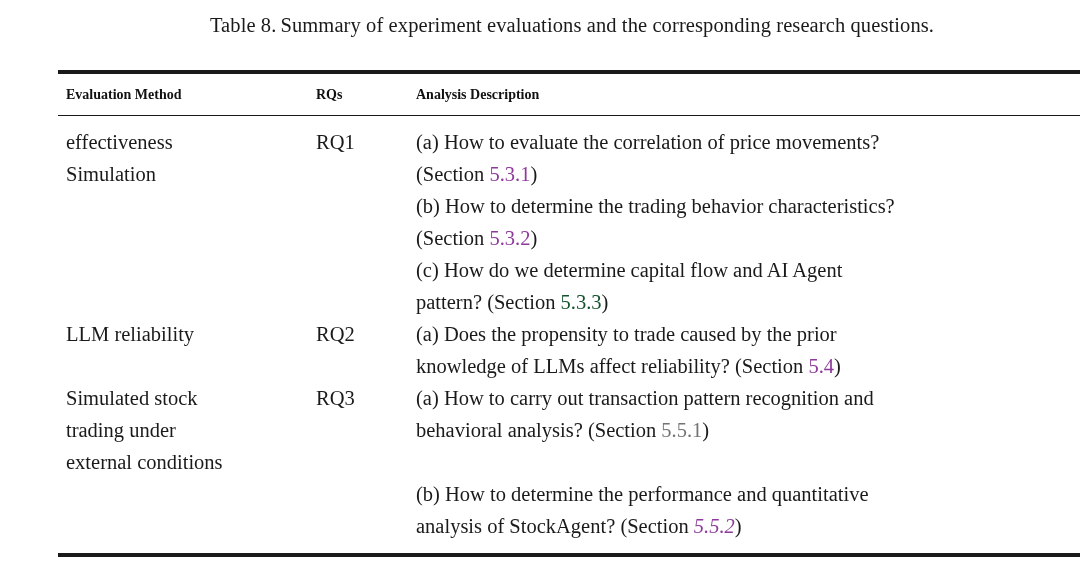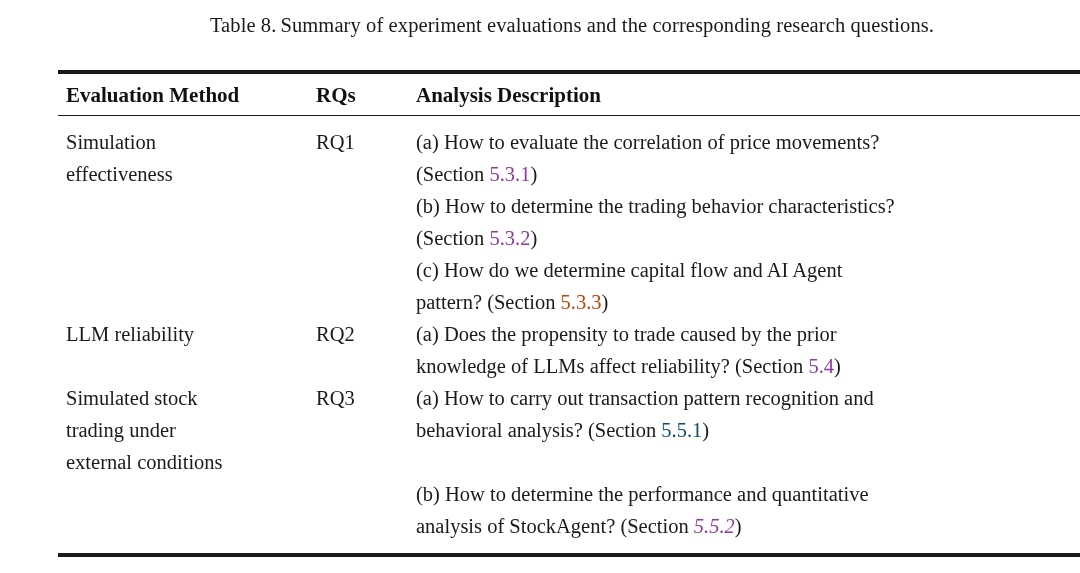--- a/index.html
+++ b/index.html
@@ -78,21 +78,21 @@
   .col-rq     { width: 100px; flex: 0 0 100px; box-sizing: border-box; font-family: Liberation Serif, serif; }
   .col-desc   { flex: 1 1 auto; box-sizing: border-box; }
 
   .head-row {
     height: 41px;
     display: flex;
     align-items: center;
   }
   .head-row .cell {
     font-weight: bold;
-    font-size: 21px;
+    font-size: 14px;
     line-height: 26px;
     color: #111111;
   }
 
   .body {
     padding-top: 10px;
     padding-bottom: 11px;
   }
   .t-row.data {
     font-size: 20.5px;
@@ -122,31 +122,31 @@
       <div class="cell col-method">Evaluation Method</div>
       <div class="cell col-rq">RQs</div>
       <div class="cell col-desc">Analysis Description</div>
     </div>
 
     <div class="rule-mid"></div>
 
     <div class="body" id="table-body">
         <div class="t-row data">
           <div class="col-method cell-lines">
+            <div>effectiveness</div>
             <div>Simulation</div>
-            <div>effectiveness</div>
           </div>
           <div class="col-rq">RQ1</div>
           <div class="col-desc cell-lines">
             <div><span>(a) How to evaluate the correlation of price movements?</span></div>
             <div><span>(Section </span><span class="seclink" style="color: rgb(142, 58, 156);">5.3.1</span><span>)</span></div>
             <div><span>(b) How to determine the trading behavior characteristics?</span></div>
             <div><span>(Section </span><span class="seclink" style="color: rgb(142, 58, 156);">5.3.2</span><span>)</span></div>
             <div><span>(c) How do we determine capital flow and AI Agent</span></div>
-            <div><span>pattern? (Section </span><span class="seclink" style="color: #c2410c;">5.3.3</span><span>)</span></div>
+            <div><span>pattern? (Section </span><span class="seclink" style="color: #14532d;">5.3.3</span><span>)</span></div>
           </div>
         </div>
         <div class="t-row data">
           <div class="col-method cell-lines">
             <div>LLM reliability</div>
           </div>
           <div class="col-rq">RQ2</div>
           <div class="col-desc cell-lines">
             <div><span>(a) Does the propensity to trade caused by the prior</span></div>
             <div><span>knowledge of LLMs affect reliability? (Section </span><span class="seclink" style="color: rgb(142, 58, 156);">5.4</span><span>)</span></div>
@@ -154,21 +154,21 @@
         </div>
         <div class="t-row data">
           <div class="col-method cell-lines">
             <div>Simulated stock</div>
             <div>trading under</div>
             <div>external conditions</div>
           </div>
           <div class="col-rq">RQ3</div>
           <div class="col-desc cell-lines">
             <div><span>(a) How to carry out transaction pattern recognition and</span></div>
-            <div><span>behavioral analysis? (Section </span><span class="seclink" style="color: #0c4a6e;">5.5.1</span><span>)</span></div>
+            <div><span>behavioral analysis? (Section </span><span class="seclink" style="color: #737373;">5.5.1</span><span>)</span></div>
             <div class="blank-line"></div>
             <div><span>(b) How to determine the performance and quantitative</span></div>
             <div><span>analysis of StockAgent? (Section </span><span class="seclink" style="color: rgb(142, 58, 156); font-style: italic;">5.5.2</span><span>)</span></div>
           </div>
         </div>
       </div>
 
     <div class="rule-bottom"></div>
 
   </div>

